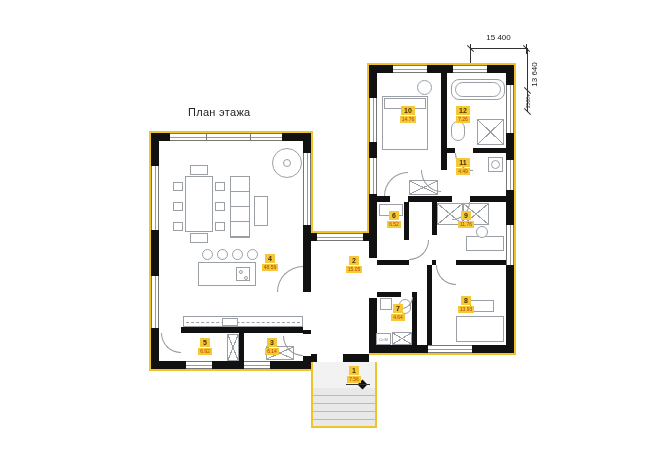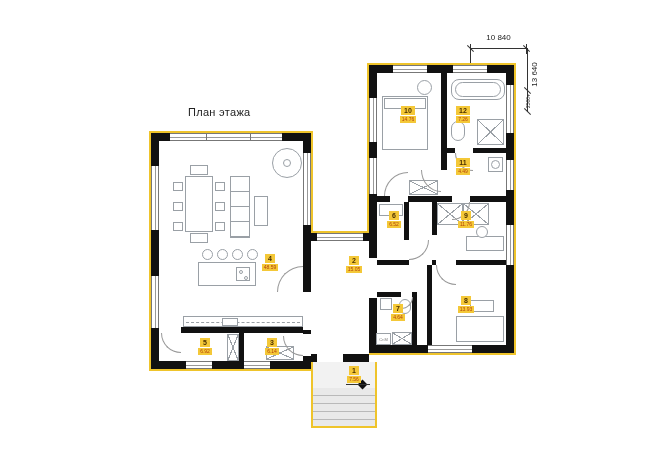--- a/index.html
+++ b/index.html
@@ -214,21 +214,21 @@
     <span class="rnum">11</span><br>
     <span class="rarea">4.49</span>
   </div>
   <div class="rlabel" style="left:450px;top:106px;">
     <span class="rnum">12</span><br>
     <span class="rarea">7.26</span>
   </div>
 
   <div class="plan-title" style="left:188px;top:106px;">План этажа</div>
 
-  <div class="dim-text" style="left:470px;top:33px;width:57px;text-align:center;">10 840</div>
+  <div class="dim-text" style="left:470px;top:33px;width:57px;text-align:center;">15 400</div>
   <div class="dline" style="left:470px;top:48px;width:57px;height:1px;"></div>
   <div class="dline" style="left:470px;top:44px;width:1px;height:19px;"></div>
   <div class="dline" style="left:526px;top:44px;width:1px;height:10px;"></div>
   <div class="tick" style="left:466px;top:48px;"></div>
   <div class="tick" style="left:522px;top:48px;"></div>
   <div class="dline" style="left:527px;top:48px;width:1px;height:64px;"></div>
   <div class="dim-text vtext" style="left:514px;top:70px;width:40px;text-align:center;">13 640</div>
   <div class="dim-text-sm vtext" style="left:516px;top:98px;width:24px;text-align:center;">2500+</div>
   <div class="tick" style="left:523px;top:90px;"></div>
   <div class="tick" style="left:523px;top:111px;"></div>

